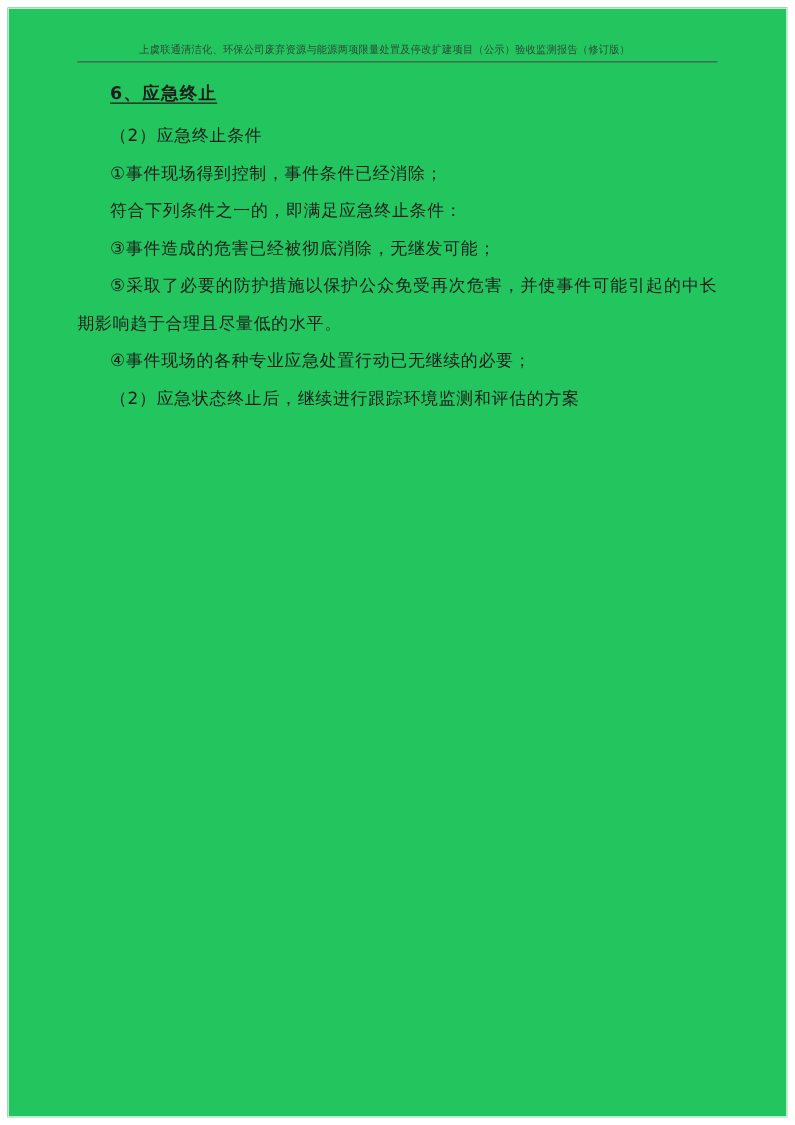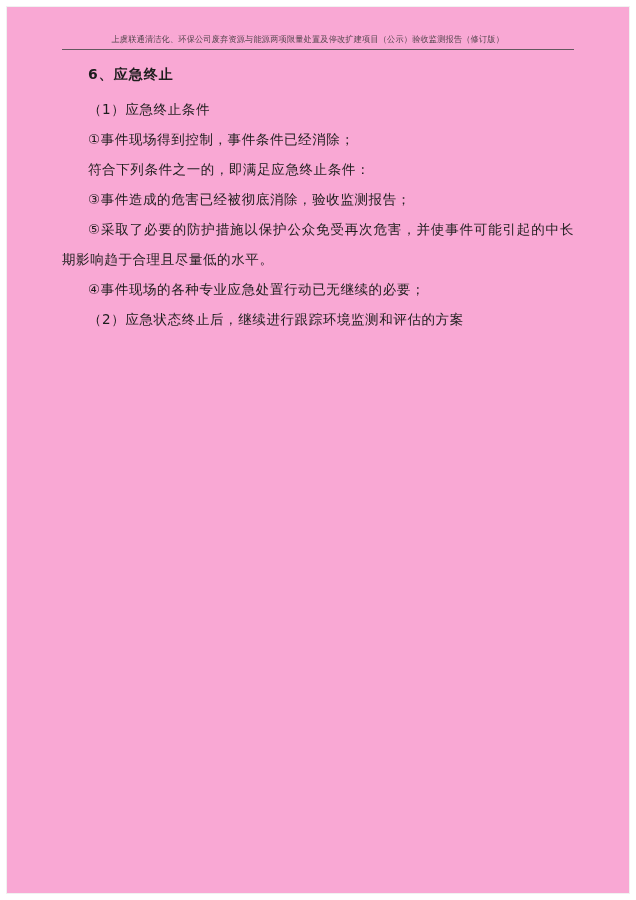--- a/index.html
+++ b/index.html
@@ -10,21 +10,21 @@
   body {
     width: 636px;
     height: 900px;
     font-family: "DejaVu Sans", sans-serif;
     overflow: hidden;
   }
   .page {
     position: relative;
     width: 636px;
     height: 900px;
-    background: #f9a8d4;
+    background: #22c55e;
     box-sizing: border-box;
   }
   
   .scan-edge {
     position: absolute;
     top: 0; left: 0; right: 0; bottom: 0;
     border: 6px solid #ffffff;
     box-shadow: inset 0 0 0 1px #f1f1f1;
     pointer-events: none;
   }
@@ -54,20 +54,21 @@
   .body-block {
     margin-top: 16px;
     color: #1d1d1d;
     filter: blur(0.22px);
   }
   .h-sec {
     font-size: 14px;
     font-weight: bold;
     margin: 0 0 10px 26px;
     letter-spacing: 1px;
+    text-decoration: underline;
     text-underline-offset: 3px;
   }
   .p {
     font-size: 13.5px;
     line-height: 30px;
     margin: 0;
     letter-spacing: 0.6px;
     text-indent: 0;
   }
   .p.indent1 {
@@ -116,28 +117,28 @@
 
   <div class="content">
 
     <div class="header-line">上虞联通清洁化、环保公司废弃资源与能源两项限量处置及停改扩建项目（公示）验收监测报告（修订版）</div>
     <div class="header-rule"></div>
 
     <div class="body-block">
 
       <div class="h-sec">6、应急终止</div>
 
-      <p class="p indent1">（1）应急终止条件</p>
+      <p class="p indent1">（2）应急终止条件</p>
 
       <p class="p indent2">①事件现场得到控制，事件条件已经消除；</p>
 
       <p class="p indent2">符合下列条件之一的，即满足应急终止条件：</p>
 
 
-      <p class="p indent2">③事件造成的危害已经被彻底消除，验收监测报告；</p>
+      <p class="p indent2">③事件造成的危害已经被彻底消除，无继发可能；</p>
 
       <p class="p flow-first">⑤采取了必要的防护措施以保护公众免受再次危害，并使事件可能引起的中长期影响趋于合理且尽量低的水平。</p>
 
       <p class="p indent2">④事件现场的各种专业应急处置行动已无继续的必要；</p>
 
       <p class="p flow-first">（2）应急状态终止后，继续进行跟踪环境监测和评估的方案</p>
 
 
     </div>
   </div>

